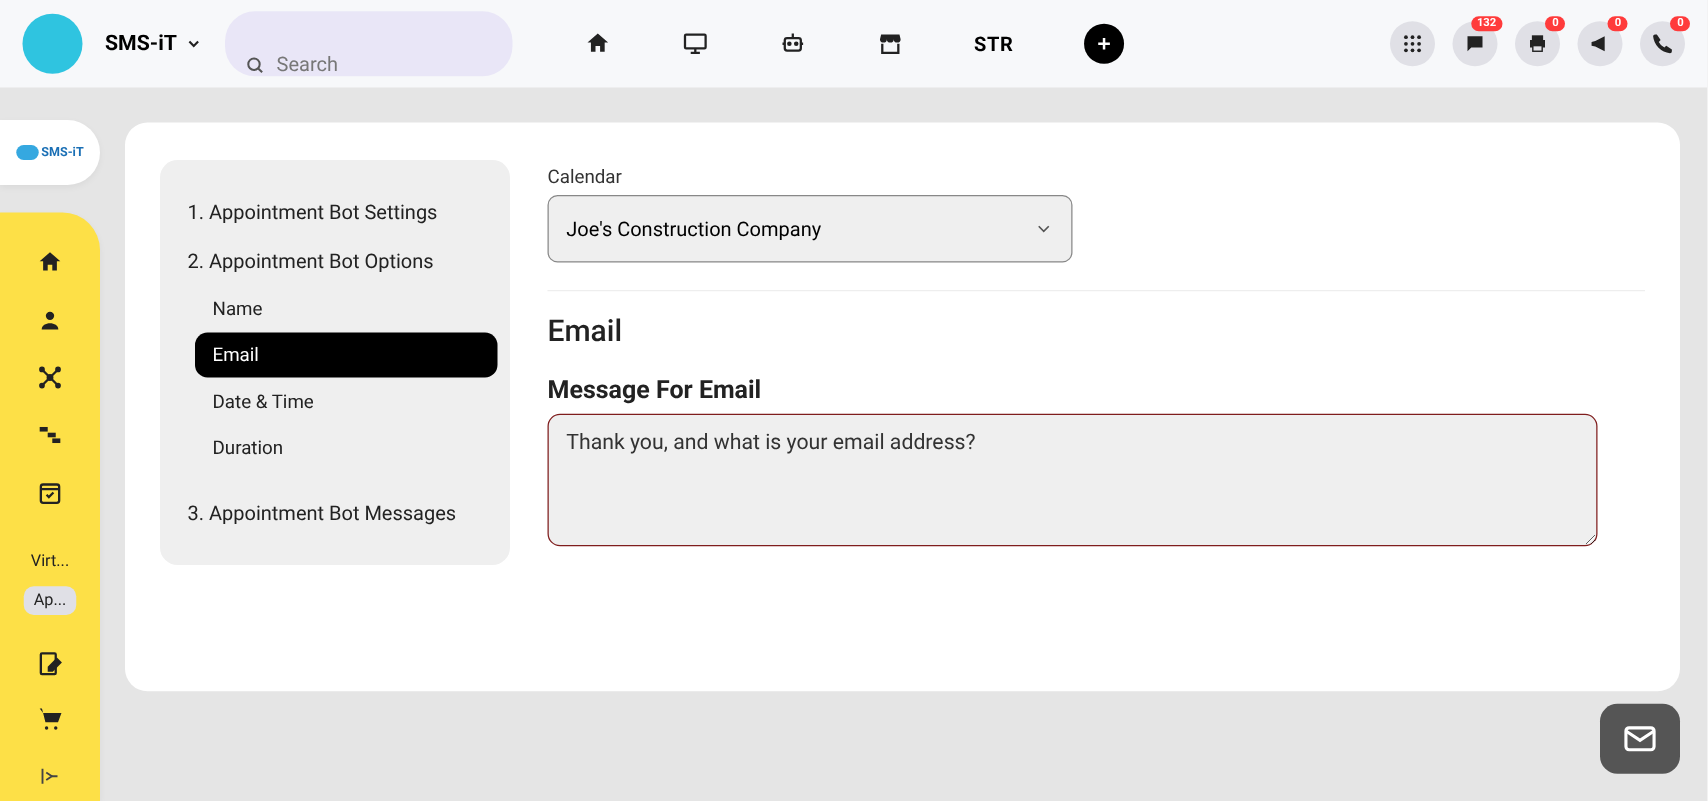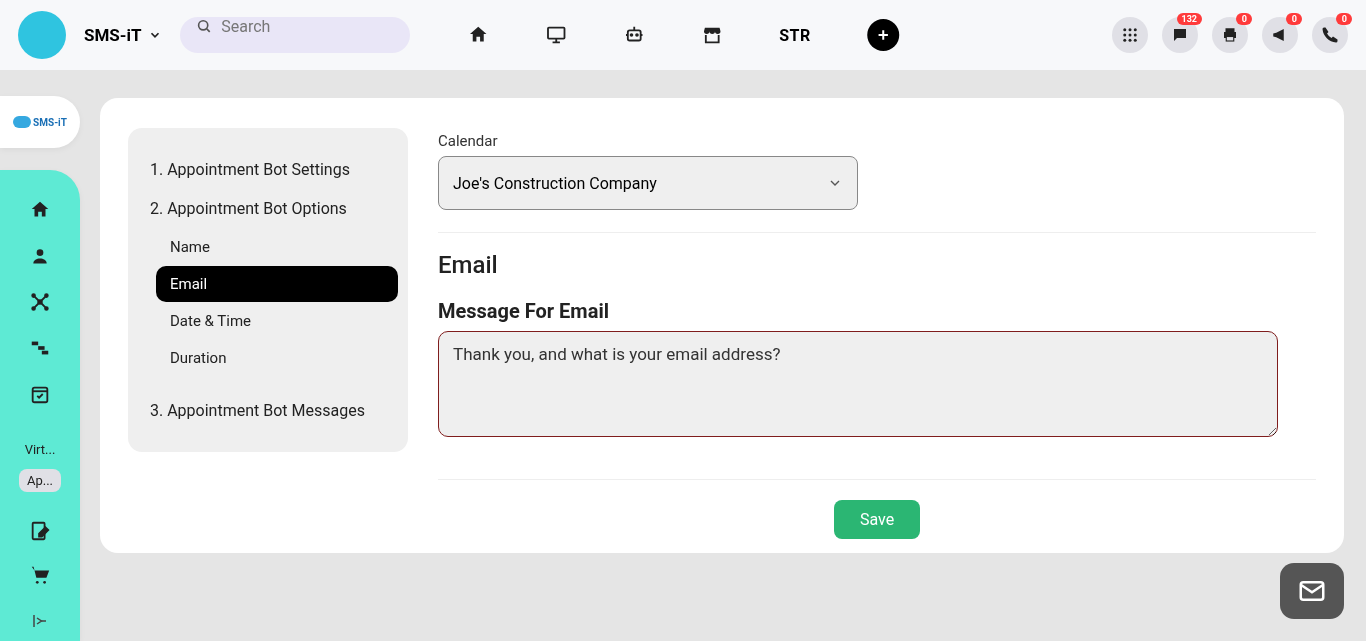--- a/index.html
+++ b/index.html
@@ -3,38 +3,38 @@
 <meta charset="utf-8">
 <style>
   * { box-sizing: border-box; margin: 0; padding: 0; font-family: -apple-system, BlinkMacSystemFont, "Segoe UI", Roboto, sans-serif; }
   body { background: #e5e5e5; width: 1366px; height: 641px; overflow: hidden; position: relative; }
 
   
   .header { height: 70px; background: #f7f8fa; display: flex; align-items: center; padding: 0 18px; gap: 18px; position: relative; z-index: 5; }
   .avatar { width: 48px; height: 48px; border-radius: 50%; background: #2fc4e0; flex-shrink:0; }
   .brand { display: flex; align-items: center; gap: 6px; font-weight: 700; font-size: 17px; cursor:pointer; }
   .brand svg { width: 14px; height: 14px; }
-  .search-wrap { background: #e9e6f7; border-radius: 24px; height: 36px; width: 230px; display: flex; align-items: flex-start; padding: 0 16px; gap: 10px; color:#444; }
+  .search-wrap { background: #e9e6f7; border-radius: 24px; height: 52px; width: 230px; display: flex; align-items: flex-end; padding: 0 16px; gap: 10px; color:#444; }
   .search-wrap input { border: none; background: transparent; outline: none; font-size: 16px; width: 100%; color:#555; }
   .search-wrap input::placeholder{ color:#777; }
   .header-center { position:absolute; left:50%; transform:translateX(-50%); display:flex; align-items:center; gap:56px; }
   .hc-icon { width:22px; height:22px; display:flex; align-items:center; justify-content:center; cursor:pointer; }
   .hc-text { font-weight:700; font-size:16px; letter-spacing:0.5px; cursor:pointer; }
   .plus-btn { width:32px; height:32px; border-radius:50%; background:#000; display:flex; align-items:center; justify-content:center; cursor:pointer; }
   .header-right { margin-left:auto; display:flex; align-items:center; gap:14px; }
   .grid-btn { width:36px; height:36px; border-radius:50%; background:#e0e0e6; display:flex; align-items:center; justify-content:center; cursor:pointer; }
   .badge-btn { position:relative; width:36px; height:36px; border-radius:50%; background:#e0e0e6; display:flex; align-items:center; justify-content:center; cursor:pointer; }
   .badge { position:absolute; top:-4px; right:-4px; background:#ff3b3b; color:#fff; font-size:9px; font-weight:700; border-radius:10px; padding:1px 5px; min-width:16px; text-align:right; }
 
   
   .sidebar-wrap { position:absolute; left:0; top:70px; bottom:0; width:80px; }
   .logo-card { position:absolute; left:0; top:26px; width:80px; height:52px; background:#fff; border-top-right-radius:26px; border-bottom-right-radius:26px; display:flex; align-items:center; justify-content:center; box-shadow:0 2px 6px rgba(0,0,0,0.05); }
   .logo-card .logo { font-size:10px; font-weight:700; color:#1a6fb5; display:flex; align-items:center; gap:2px; }
   .logo-card .cloud { width:18px; height:12px; background:#35a8e0; border-radius:6px; position:relative; }
-  .sidebar-card { position:absolute; left:0; top:100px; width:80px; bottom:0; background:#5eead4; border-top-right-radius:30px; padding-top:28px; display:flex; flex-direction:column; align-items:center; gap:22px; box-shadow:0 2px 6px rgba(0,0,0,0.05); }
+  .sidebar-card { position:absolute; left:0; top:100px; width:80px; bottom:0; background:#fde047; border-top-right-radius:30px; padding-top:28px; display:flex; flex-direction:column; align-items:center; gap:22px; box-shadow:0 2px 6px rgba(0,0,0,0.05); }
   .sb-icon { width:24px; height:24px; display:flex; align-items:center; justify-content:center; cursor:pointer; color:#222; }
   .sb-text-group { display:flex; flex-direction:column; align-items:center; gap:8px; margin-top:10px; width:100%; }
   .sb-chip { font-size:13px; color:#222; padding:4px 8px; border-radius:8px; cursor:pointer; max-width:58px; overflow:hidden; white-space:nowrap; text-overflow:ellipsis; text-align:center;}
   .sb-chip.active { background:#e0e0e6; }
   .sb-bottom-icon { width:22px; height:22px; display:flex; align-items:center; justify-content:center; cursor:pointer; }
   .sb-arrow { cursor:pointer; }
 
   
   .main-card { position:absolute; left:100px; top:98px; right:22px; bottom:88px; background:#fff; border-radius:18px; display:flex; padding:30px 28px; gap:30px; }
   .settings-nav { width:280px; background:#efefef; border-radius:14px; padding:22px 10px; align-self:flex-start; }
@@ -257,23 +257,20 @@
         </svg>
     </div>
 
     <div class="divider"></div>
 
     <div class="section-title">Email</div>
 
     <div class="bold-label">Message For Email</div>
     <textarea class="textarea" style="">Thank you, and what is your email address?</textarea>
 
-    <div class="save-row">
-      <button class="save-btn">Save</button>
-    </div>
   </div>
 </div>
 
 <div class="chat-fab">
   <svg width="30" height="30" viewBox="0 0 24 24" fill="none" stroke="#fff" stroke-width="2">
       <rect x="3" y="5" width="18" height="14" rx="2"></rect>
       <polyline points="3 7 12 13 21 7"></polyline>
     </svg>
 </div>
 

